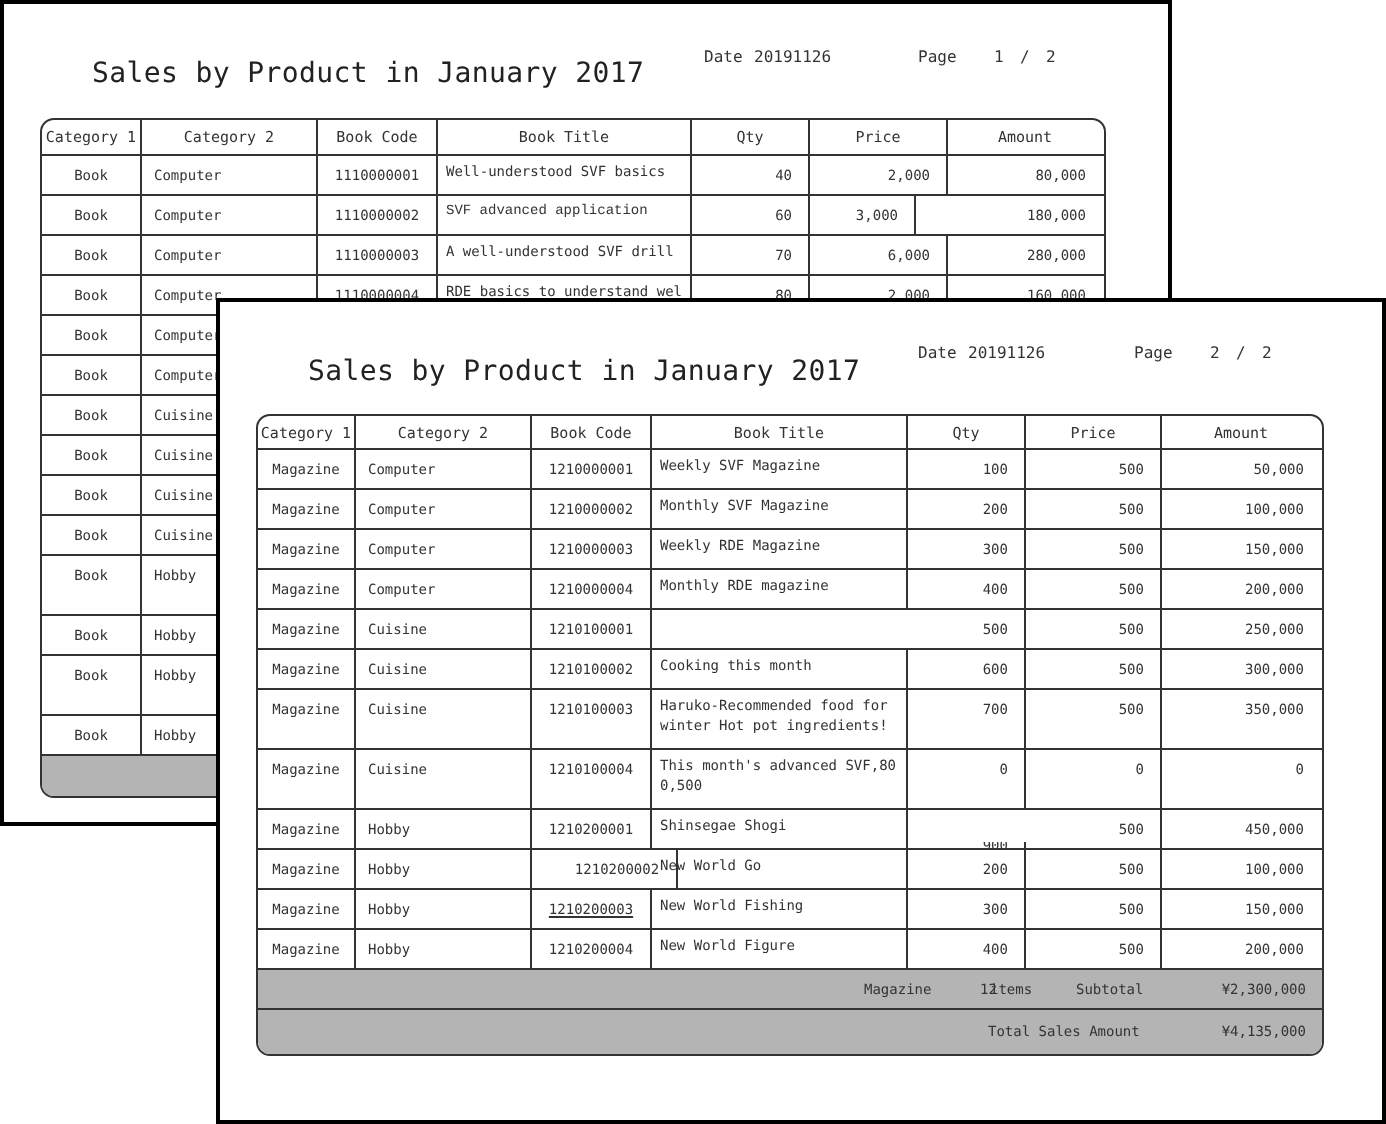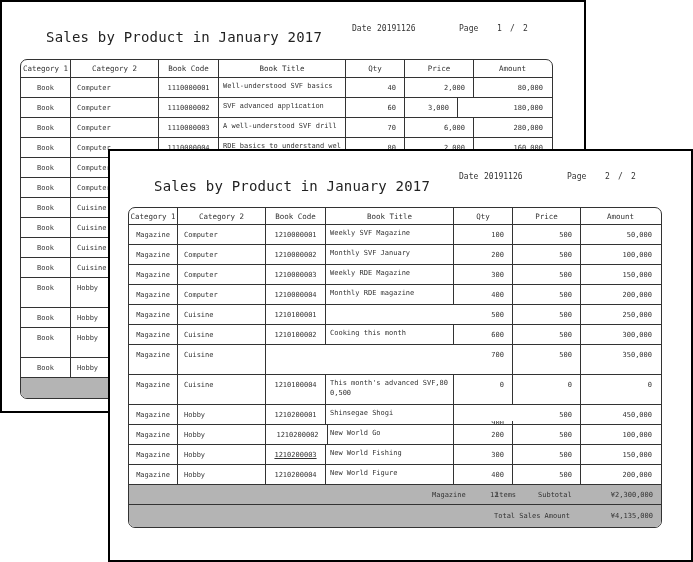--- a/index.html
+++ b/index.html
@@ -201,21 +201,21 @@
         <div class="cell c" style="left: 137px; width: 60px;">1210000001</div>
         <div class="cell lt" style="left: 197px; width: 128px;">Weekly SVF Magazine</div>
         <div class="cell r" style="left: 325px; width: 59px;">100</div>
         <div class="cell r" style="left: 384px; width: 68px;">500</div>
         <div class="cell r" style="left: 452px; width: 79px;">50,000</div>
       </div>
       <div class="row" style="top: 37px; height: 20px;">
         <div class="cell c" style="left: 0px; width: 49px;">Magazine</div>
         <div class="cell l" style="left: 49px; width: 88px;">Computer</div>
         <div class="cell c" style="left: 137px; width: 60px;">1210000002</div>
-        <div class="cell lt" style="left: 197px; width: 128px;">Monthly SVF January</div>
+        <div class="cell lt" style="left: 197px; width: 128px;">Monthly SVF Magazine</div>
         <div class="cell r" style="left: 325px; width: 59px;">200</div>
         <div class="cell r" style="left: 384px; width: 68px;">500</div>
         <div class="cell r" style="left: 452px; width: 79px;">100,000</div>
       </div>
       <div class="row" style="top: 57px; height: 20px;">
         <div class="cell c" style="left: 0px; width: 49px;">Magazine</div>
         <div class="cell l" style="left: 49px; width: 88px;">Computer</div>
         <div class="cell c" style="left: 137px; width: 60px;">1210000003</div>
         <div class="cell lt" style="left: 197px; width: 128px;">Weekly RDE Magazine</div>
         <div class="cell r" style="left: 325px; width: 59px;">300</div>
@@ -244,20 +244,22 @@
         <div class="cell l" style="left: 49px; width: 88px;">Cuisine</div>
         <div class="cell c" style="left: 137px; width: 60px;">1210100002</div>
         <div class="cell lt" style="left: 197px; width: 128px;">Cooking this month</div>
         <div class="cell r" style="left: 325px; width: 59px;">600</div>
         <div class="cell r" style="left: 384px; width: 68px;">500</div>
         <div class="cell r" style="left: 452px; width: 79px;">300,000</div>
       </div>
       <div class="row" style="top: 137px; height: 30px;">
         <div class="cell c" style="align-items: flex-start; padding-top: 6px; left: 0px; width: 49px;">Magazine</div>
         <div class="cell l" style="align-items: flex-start; padding-top: 6px; left: 49px; width: 88px;">Cuisine</div>
+        <div class="cell c" style="align-items: flex-start; padding-top: 6px; left: 137px; width: 60px;">1210100003</div>
+        <div class="cell lt" style="left: 197px; width: 128px;">Haruko-Recommended food for winter Hot pot ingredients!</div>
         <div class="cell r" style="align-items: flex-start; padding-top: 6px; left: 325px; width: 59px;">700</div>
         <div class="cell r" style="align-items: flex-start; padding-top: 6px; left: 384px; width: 68px;">500</div>
         <div class="cell r" style="align-items: flex-start; padding-top: 6px; left: 452px; width: 79px;">350,000</div>
       </div>
       <div class="row" style="top: 167px; height: 30px;">
         <div class="cell c" style="align-items: flex-start; padding-top: 6px; left: 0px; width: 49px;">Magazine</div>
         <div class="cell l" style="align-items: flex-start; padding-top: 6px; left: 49px; width: 88px;">Cuisine</div>
         <div class="cell c" style="align-items: flex-start; padding-top: 6px; left: 137px; width: 60px;">1210100004</div>
         <div class="cell lt" style="left: 197px; width: 128px;">This month's advanced SVF,800,500</div>
         <div class="cell r" style="align-items: flex-start; padding-top: 6px; left: 325px; width: 59px;">0</div>
@@ -269,21 +271,21 @@
         <div class="cell l" style="left: 49px; width: 88px;">Hobby</div>
         <div class="cell c" style="left: 137px; width: 60px;">1210200001</div>
         <div class="cell lt" style="left: 197px; width: 128px;">Shinsegae Shogi</div>
         <div class="cell r" style="left: 325px; width: 59px; margin-top: 16px;">900</div>
         <div class="cell r" style="left: 384px; width: 68px;">500</div>
         <div class="cell r" style="left: 452px; width: 79px;">450,000</div>
       </div>
       <div class="row" style="top: 217px; height: 20px;">
         <div class="cell c" style="left: 0px; width: 49px;">Magazine</div>
         <div class="cell l" style="left: 49px; width: 88px;">Hobby</div>
-        <div class="cell c" style="left: 139px; width: 60px; text-align: center;">1210200002</div>
+        <div class="cell c" style="left: 150px; width: 60px; text-align: center;">1210200002</div>
         <div class="cell lt" style="left: 197px; width: 128px;">New World Go</div>
         <div class="cell r" style="left: 325px; width: 59px;">200</div>
         <div class="cell r" style="left: 384px; width: 68px;">500</div>
         <div class="cell r" style="left: 452px; width: 79px;">100,000</div>
       </div>
       <div class="row" style="top: 237px; height: 20px;">
         <div class="cell c" style="left: 0px; width: 49px;">Magazine</div>
         <div class="cell l" style="left: 49px; width: 88px;">Hobby</div>
         <div class="cell c" style="left: 137px; width: 60px; text-decoration: underline;">1210200003</div>
         <div class="cell lt" style="left: 197px; width: 128px;">New World Fishing</div>

